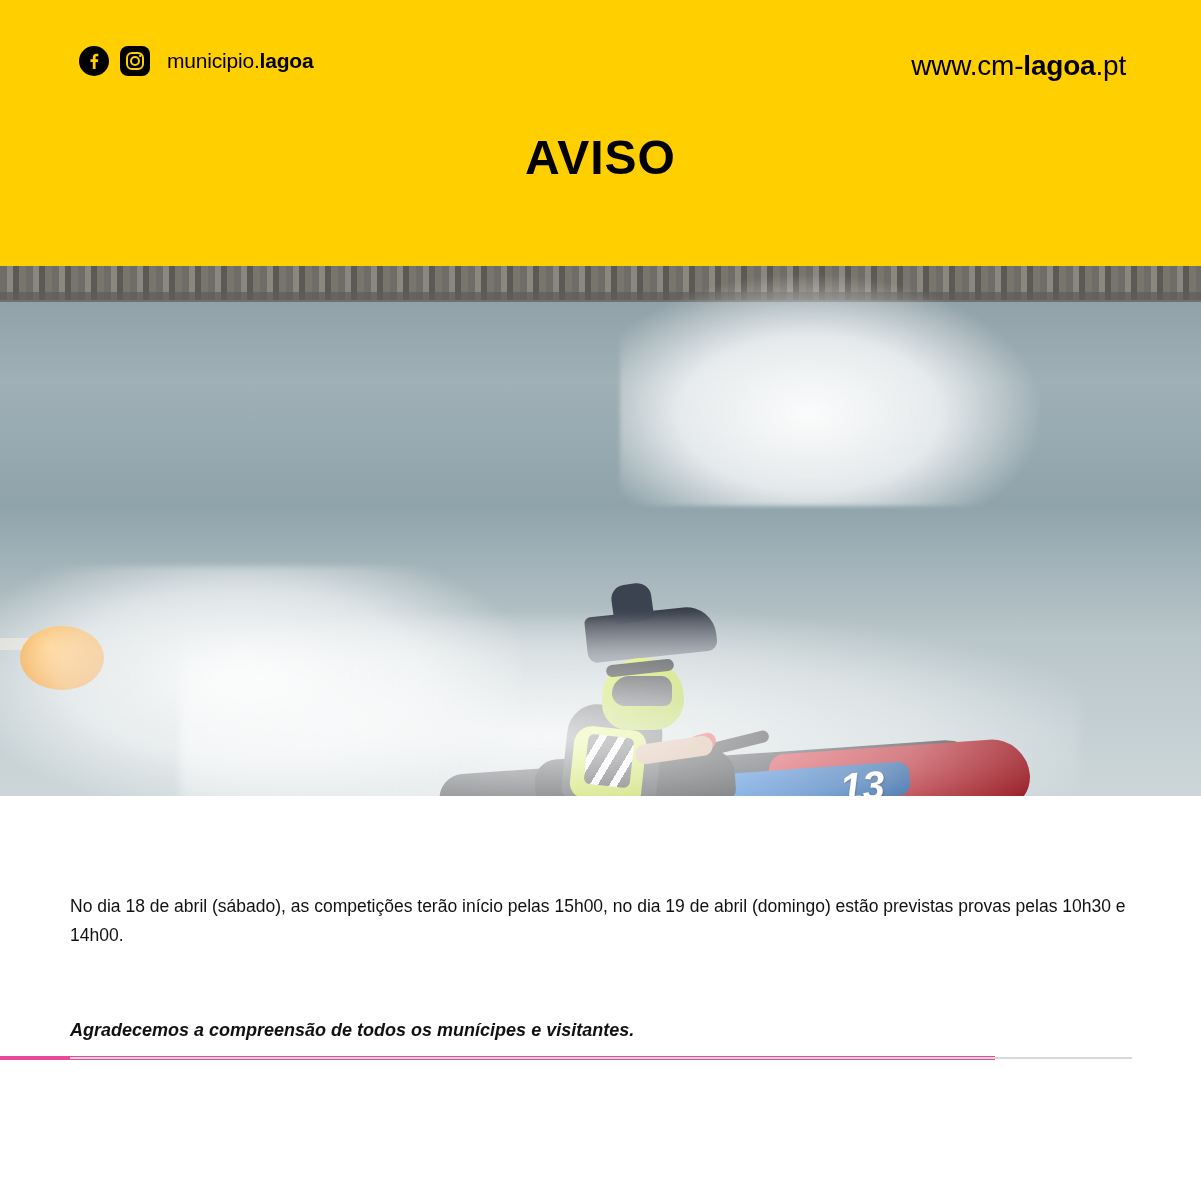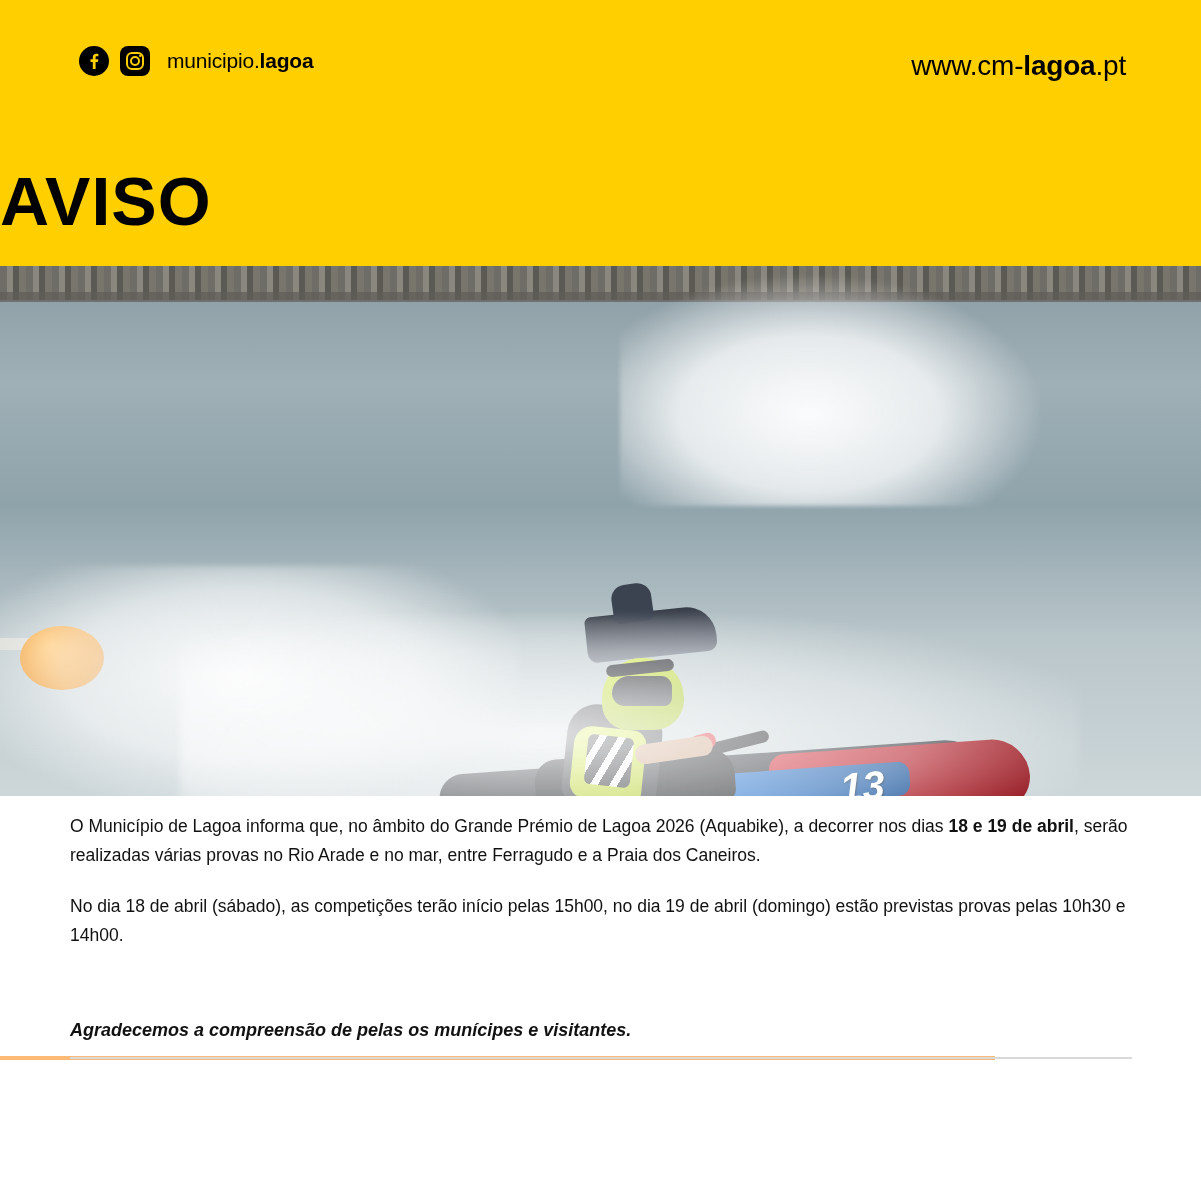--- a/index.html
+++ b/index.html
@@ -2,21 +2,21 @@
 <html><head>
 <meta charset="utf-8">
 <style>
   * { margin:0; padding:0; box-sizing:border-box; }
   html, body {
     width:1201px; height:1200px;
     font-family:"Liberation Sans", sans-serif;
     background:#ffffff;
     overflow:hidden;
   }
-  .poster { position:relative; width:995px; height:1200px; background:#fdba74; }
+  .poster { position:relative; width:995px; height:1200px; background:#ec4899; }
 
   
   .header {
     position:absolute; left:0; top:0; width:1201px; height:268px;
     background:#ffcf00;
   }
   .social {
     position:absolute; left:79px; top:46px;
     display:flex; align-items:center; gap:11px;
   }
@@ -25,22 +25,22 @@
     font-size:21px; color:#000; letter-spacing:-0.2px; margin-left:6px;
   }
   .handle b { font-weight:bold; }
   .website {
     position:absolute; right:75px; top:50px;
     font-size:28px; color:#000; letter-spacing:-0.2px;
   }
   .website b { font-weight:bold; }
   .aviso {
     position:absolute; left:0; top:130px; width:1201px;
-    text-align:left; font-size:68px; font-weight:bold;
-    letter-spacing:1px; color:#000;margin-top:32px;
+    text-align:center; font-size:48px; font-weight:bold;
+    letter-spacing:1px; color:#000;
   }
 
   
   .wave { position:absolute; left:0; top:248px; width:1201px; height:30px; }
 
   
   .photo {
     position:absolute; left:0; top:266px; width:1201px; height:530px;
     overflow:hidden;
     background:linear-gradient(180deg,#8a9ba3 0%, #9fb0b6 22%, #8fa3ab 45%, #b9c6ca 70%, #cdd7da 100%);
@@ -255,23 +255,22 @@
       <div class="arm"></div>
       <div class="helmet"></div>
       <div class="helmet-band"></div>
       <div class="visor"></div>
     </div>
 
     <div class="spray-bottom"></div>
   </div>
 
   <div class="body">
-    <p class="para p1"><span>O Município de Lagoa informa que, no âmbito do Grande Prémio de Lagoa 2026 (Aquabike), a decorrer nos dias </span><b>18 e 19 de abril</b><span>, serão realizadas várias provas no Rio Arade e no mar, entre Ferragudo e a Praia dos Caneiros.</span></p>
     <p class="para p2">No dia 18 de abril (sábado), as competições terão início pelas 15h00, no dia 19 de abril (domingo) estão previstas provas pelas 10h30 e 14h00.</p>
-    <p class="para p4">Agradecemos a compreensão de pelas os munícipes e visitantes.</p>
+    <p class="para p4">Agradecemos a compreensão de todos os munícipes e visitantes.</p>
   </div>
 
   <div class="rule"></div>
 
   <div class="footer">
     
     
 
     
   </div>

